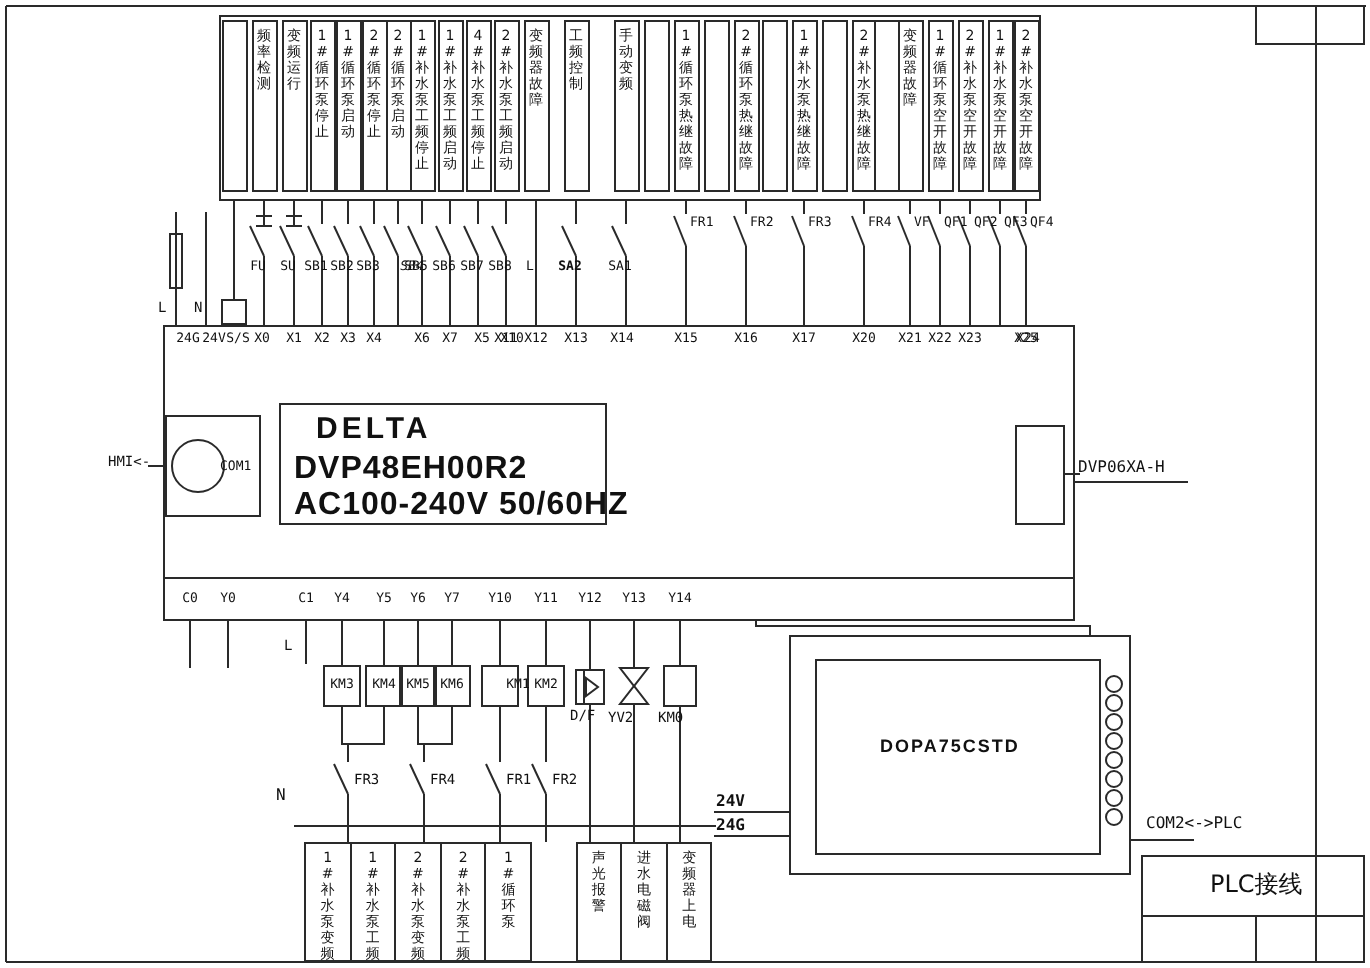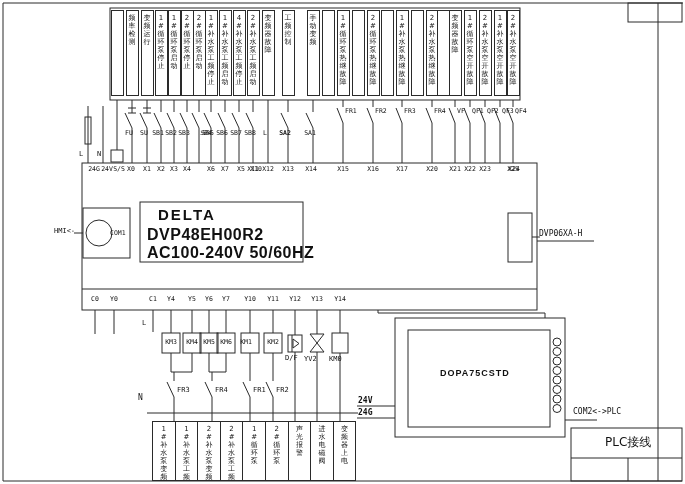--- a/index.html
+++ b/index.html
@@ -349,44 +349,41 @@
     <div class="lbl t1 ctr" style="left: 216px; top: 296px; width: 20px;">Y7</div>
     <div class="lbl t1 ctr" style="left: 240px; top: 296px; width: 20px;">Y10</div>
     <div class="lbl t1 ctr" style="left: 263px; top: 296px; width: 20px;">Y11</div>
     <div class="lbl t1 ctr" style="left: 285px; top: 296px; width: 20px;">Y12</div>
     <div class="lbl t1 ctr" style="left: 307px; top: 296px; width: 20px;">Y13</div>
     <div class="lbl t1 ctr" style="left: 330px; top: 296px; width: 20px;">Y14</div>
     <div class="lbl t1 ctr" style="left: 162px; top: 339px; width: 18px;">KM3</div>
     <div class="lbl t1 ctr" style="left: 183px; top: 339px; width: 18px;">KM4</div>
     <div class="lbl t1 ctr" style="left: 200px; top: 339px; width: 18px;">KM5</div>
     <div class="lbl t1 ctr" style="left: 217px; top: 339px; width: 18px;">KM6</div>
-    <div class="lbl t1 ctr" style="left: 237px; top: 339px; width: 18px;">KM1</div>
+    <div class="lbl t1 ctr" style="left: 250px; top: 339px; width: 18px;">KM1</div>
     <div class="lbl t1 ctr" style="left: 264px; top: 339px; width: 18px;">KM2</div>
     <div class="lbl t2" style="left: 177px; top: 387px;">FR3</div>
     <div class="lbl t2" style="left: 215px; top: 387px;">FR4</div>
     <div class="lbl t2" style="left: 253px; top: 387px;">FR1</div>
     <div class="lbl t2" style="left: 276px; top: 387px;">FR2</div>
     <div class="vcell" style="left: 152px; top: 421px; width: 23.6px; height: 60px;">
       <span class="vtxt">1#补水泵变频</span>
     </div>
     <div class="vcell" style="left: 174.6px; top: 421px; width: 23.6px; height: 60px;">
       <span class="vtxt">1#补水泵工频</span>
     </div>
     <div class="vcell" style="left: 197.2px; top: 421px; width: 23.6px; height: 60px;">
       <span class="vtxt">2#补水泵变频</span>
     </div>
     <div class="vcell" style="left: 219.8px; top: 421px; width: 23.6px; height: 60px;">
       <span class="vtxt">2#补水泵工频</span>
     </div>
     <div class="vcell" style="left: 242.4px; top: 421px; width: 23.6px; height: 60px;">
       <span class="vtxt">1#循环泵</span>
     </div>
-    <div class="vcell" style="left: 265px; top: 421px; width: 23.6px; height: 60px;">
-      <span class="vtxt">2#循环泵</span>
-    </div>
     <div class="vcell" style="left: 287.6px; top: 421px; width: 23.6px; height: 60px;">
       <span class="vtxt">声光报警</span>
     </div>
     <div class="vcell" style="left: 310.2px; top: 421px; width: 23.6px; height: 60px;">
       <span class="vtxt">进水电磁阀</span>
     </div>
     <div class="vcell" style="left: 332.8px; top: 421px; width: 23.6px; height: 60px;">
       <span class="vtxt">变频器上电</span>
     </div>
   </div>

